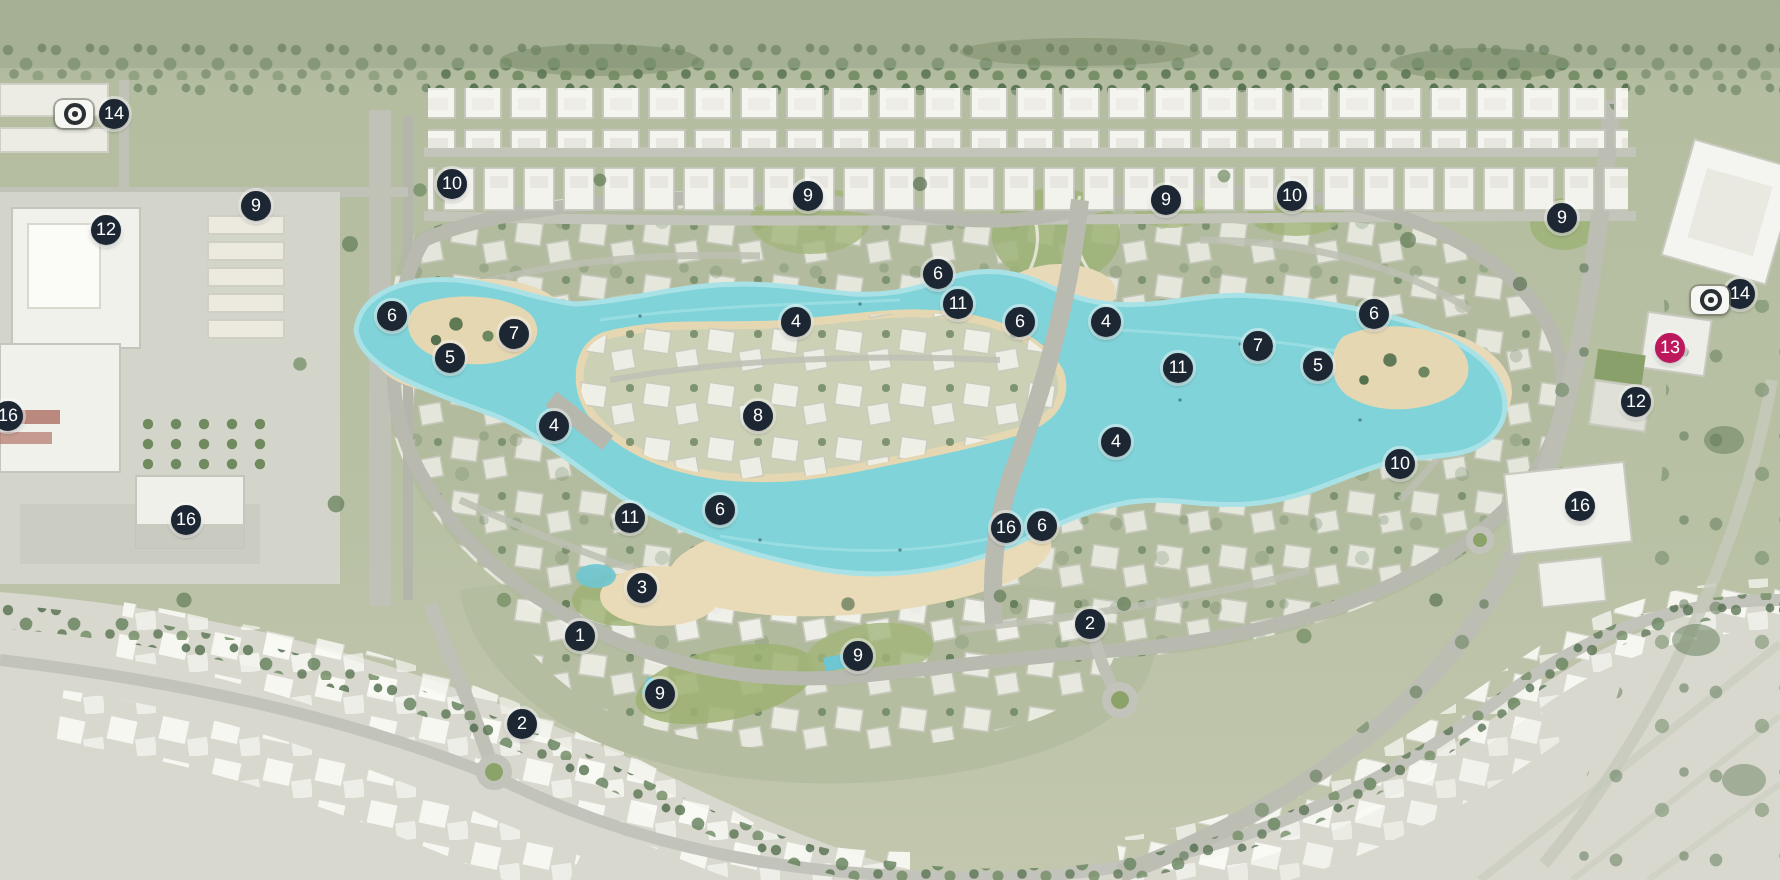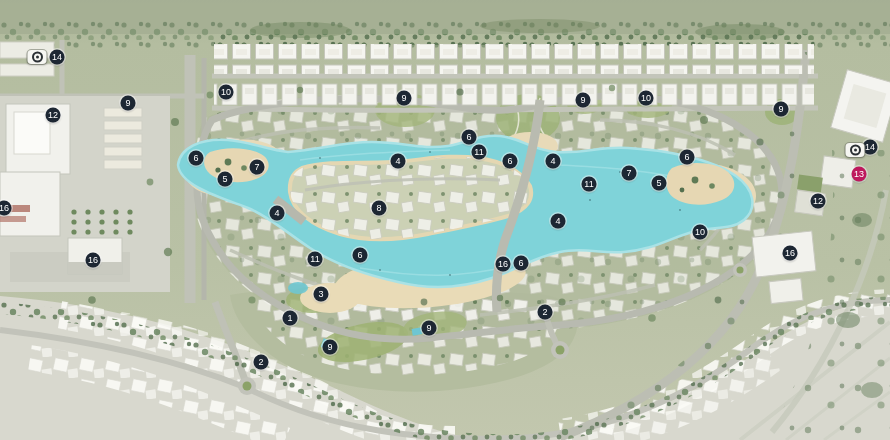--- a/index.html
+++ b/index.html
@@ -275,21 +275,21 @@
       <div class="marker" style="left: 469px; top: 137px; background: rgb(29, 39, 51); color: rgb(255, 255, 255);">6</div>
       <div class="marker" style="left: 870px; top: 147px; background: rgb(29, 39, 51); color: rgb(255, 255, 255);">14</div>
       <div class="marker" style="left: 479px; top: 152px; background: rgb(29, 39, 51); color: rgb(255, 255, 255);">11</div>
       <div class="marker" style="left: 196px; top: 158px; background: rgb(29, 39, 51); color: rgb(255, 255, 255);">6</div>
       <div class="marker" style="left: 510px; top: 161px; background: rgb(29, 39, 51); color: rgb(255, 255, 255);">6</div>
       <div class="marker" style="left: 398px; top: 161px; background: rgb(29, 39, 51); color: rgb(255, 255, 255);">4</div>
       <div class="marker" style="left: 553px; top: 161px; background: rgb(29, 39, 51); color: rgb(255, 255, 255);">4</div>
       <div class="marker" style="left: 687px; top: 157px; background: rgb(29, 39, 51); color: rgb(255, 255, 255);">6</div>
       <div class="marker" style="left: 257px; top: 167px; background: rgb(29, 39, 51); color: rgb(255, 255, 255);">7</div>
       <div class="marker" style="left: 629px; top: 173px; background: rgb(29, 39, 51); color: rgb(255, 255, 255);">7</div>
-      <div class="marker" style="left: 835px; top: 174px; background: #be185d; color: rgb(255, 255, 255); margin-left: 24px;">13</div>
+      <div class="marker" style="left: 835px; top: 174px; background: #be185d; color: rgb(255, 255, 255);">13</div>
       <div class="marker" style="left: 225px; top: 179px; background: rgb(29, 39, 51); color: rgb(255, 255, 255);">5</div>
       <div class="marker" style="left: 659px; top: 183px; background: rgb(29, 39, 51); color: rgb(255, 255, 255);">5</div>
       <div class="marker" style="left: 589px; top: 184px; background: rgb(29, 39, 51); color: rgb(255, 255, 255);">11</div>
       <div class="marker" style="left: 818px; top: 201px; background: rgb(29, 39, 51); color: rgb(255, 255, 255);">12</div>
       <div class="marker" style="left: 379px; top: 208px; background: rgb(29, 39, 51); color: rgb(255, 255, 255);">8</div>
       <div class="marker" style="left: 4px; top: 208px; background: rgb(29, 39, 51); color: rgb(255, 255, 255);">16</div>
       <div class="marker" style="left: 277px; top: 213px; background: rgb(29, 39, 51); color: rgb(255, 255, 255);">4</div>
       <div class="marker" style="left: 558px; top: 221px; background: rgb(29, 39, 51); color: rgb(255, 255, 255);">4</div>
       <div class="marker" style="left: 700px; top: 232px; background: rgb(29, 39, 51); color: rgb(255, 255, 255);">10</div>
       <div class="marker" style="left: 790px; top: 253px; background: rgb(29, 39, 51); color: rgb(255, 255, 255);">16</div>

